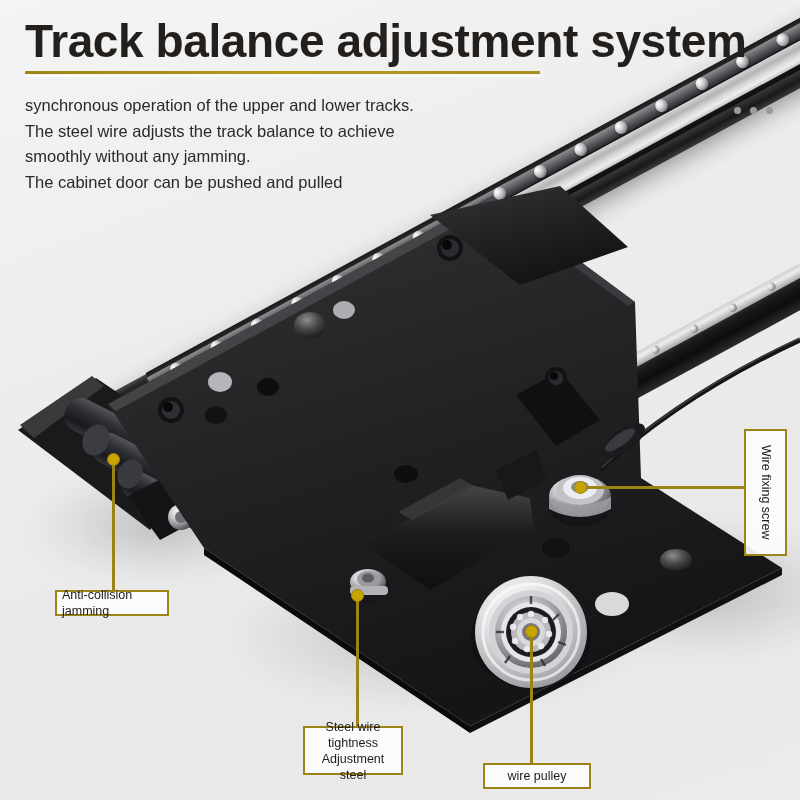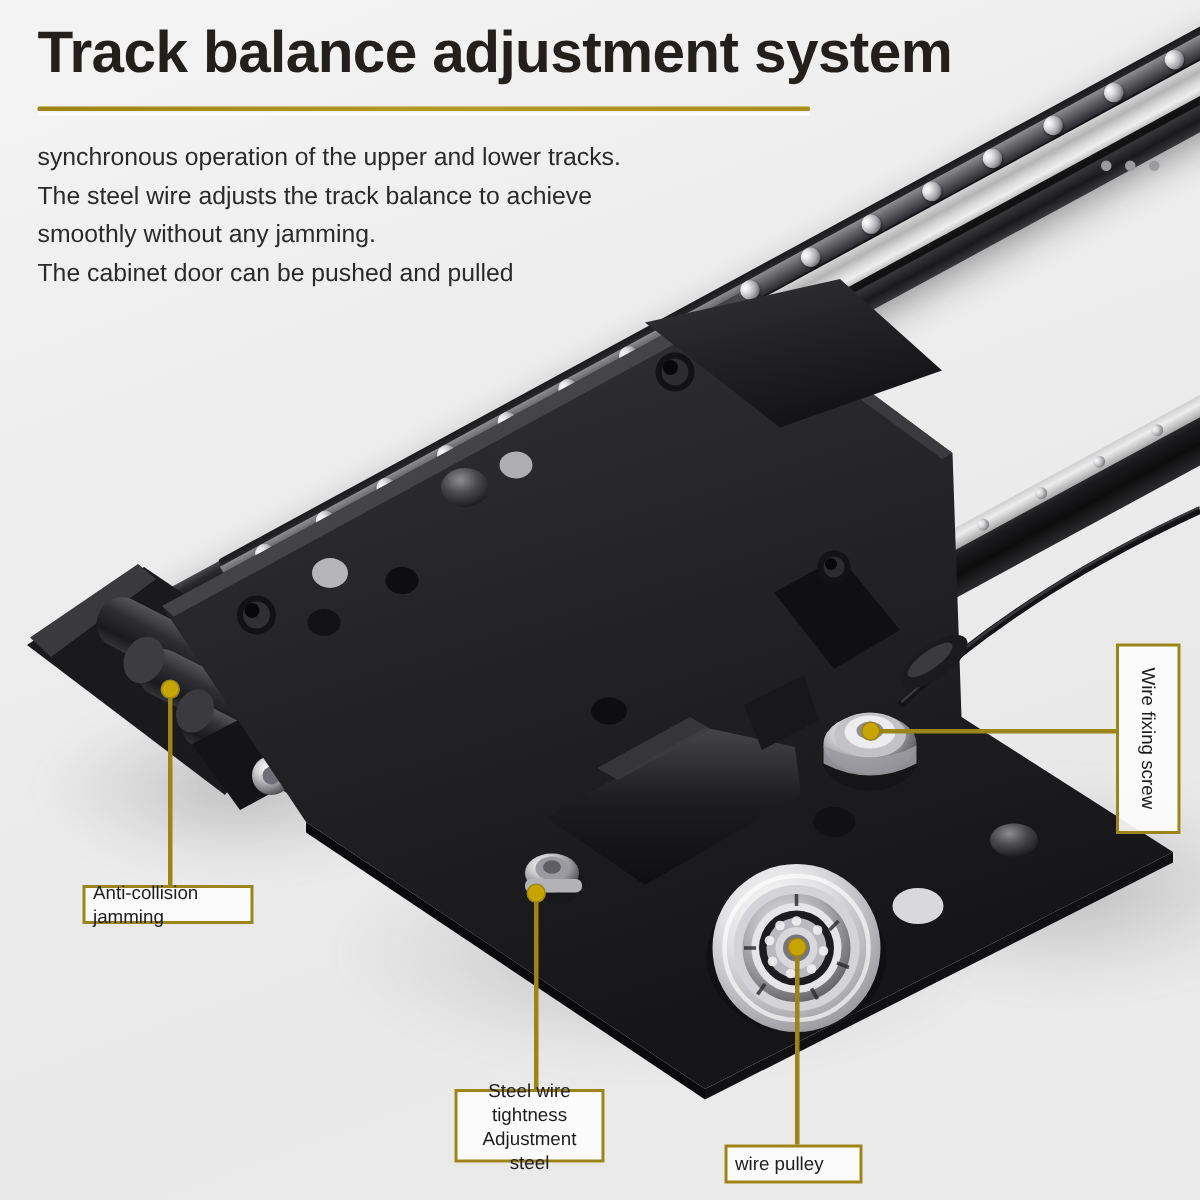--- a/index.html
+++ b/index.html
@@ -117,21 +117,21 @@
     position: absolute;
     width: 7px; height: 7px;
     border-radius: 50%;
     background: #9b9b9e;
   }
 
   
   .title {
     position: absolute;
     left: 25px; top: 14px;
-    font-size: 39px;
+    font-size: 46px;
     font-weight: bold;
     letter-spacing: -0.4px;
     color: #231f1c;
     white-space: nowrap;
   }
   .divider {
     position: absolute;
     left: 25px; top: 71px;
     width: 515px; height: 3px;
     background: linear-gradient(to right, #9b8413 0%, #b49a1d 50%, #a98f18 100%);
@@ -425,21 +425,21 @@
 
   <div class="dot" id="dot-1" style="left: 351px; top: 589px;"></div>
   <div class="leader leader-v" id="lead-1" style="left: 356px; top: 601px; width: 3px; height: 126px;"></div>
   <div class="callout-box" id="box-1" style="left: 303px; top: 726px; width: 100px; height: 49px; text-align: center;">
     <span>Steel wire tightness</span>
     <span>Adjustment steel</span>
   </div>
 
   <div class="dot" id="dot-2" style="left: 525px; top: 625px;"></div>
   <div class="leader leader-v" id="lead-2" style="left: 530px; top: 637px; width: 3px; height: 127px;"></div>
-  <div class="callout-box" id="box-2" style="align-items: flex-start; left: 483px; top: 763px; width: 92px; height: 26px;">
+  <div class="callout-box" id="box-2" style="align-items: center; left: 483px; top: 763px; width: 108px; height: 26px;">
     <span>wire pulley</span>
   </div>
 
   <div class="dot" id="dot-3" style="left: 574px; top: 481px;"></div>
   <div class="leader leader-h" id="lead-3" style="left: 586px; top: 486px; width: 160px; height: 3px;"></div>
   <div class="callout-box vertical" id="box-3" style="left: 744px; top: 429px; width: 43px; height: 127px;">
     <span>Wire fixing screw</span>
   </div>
 
 </div>

